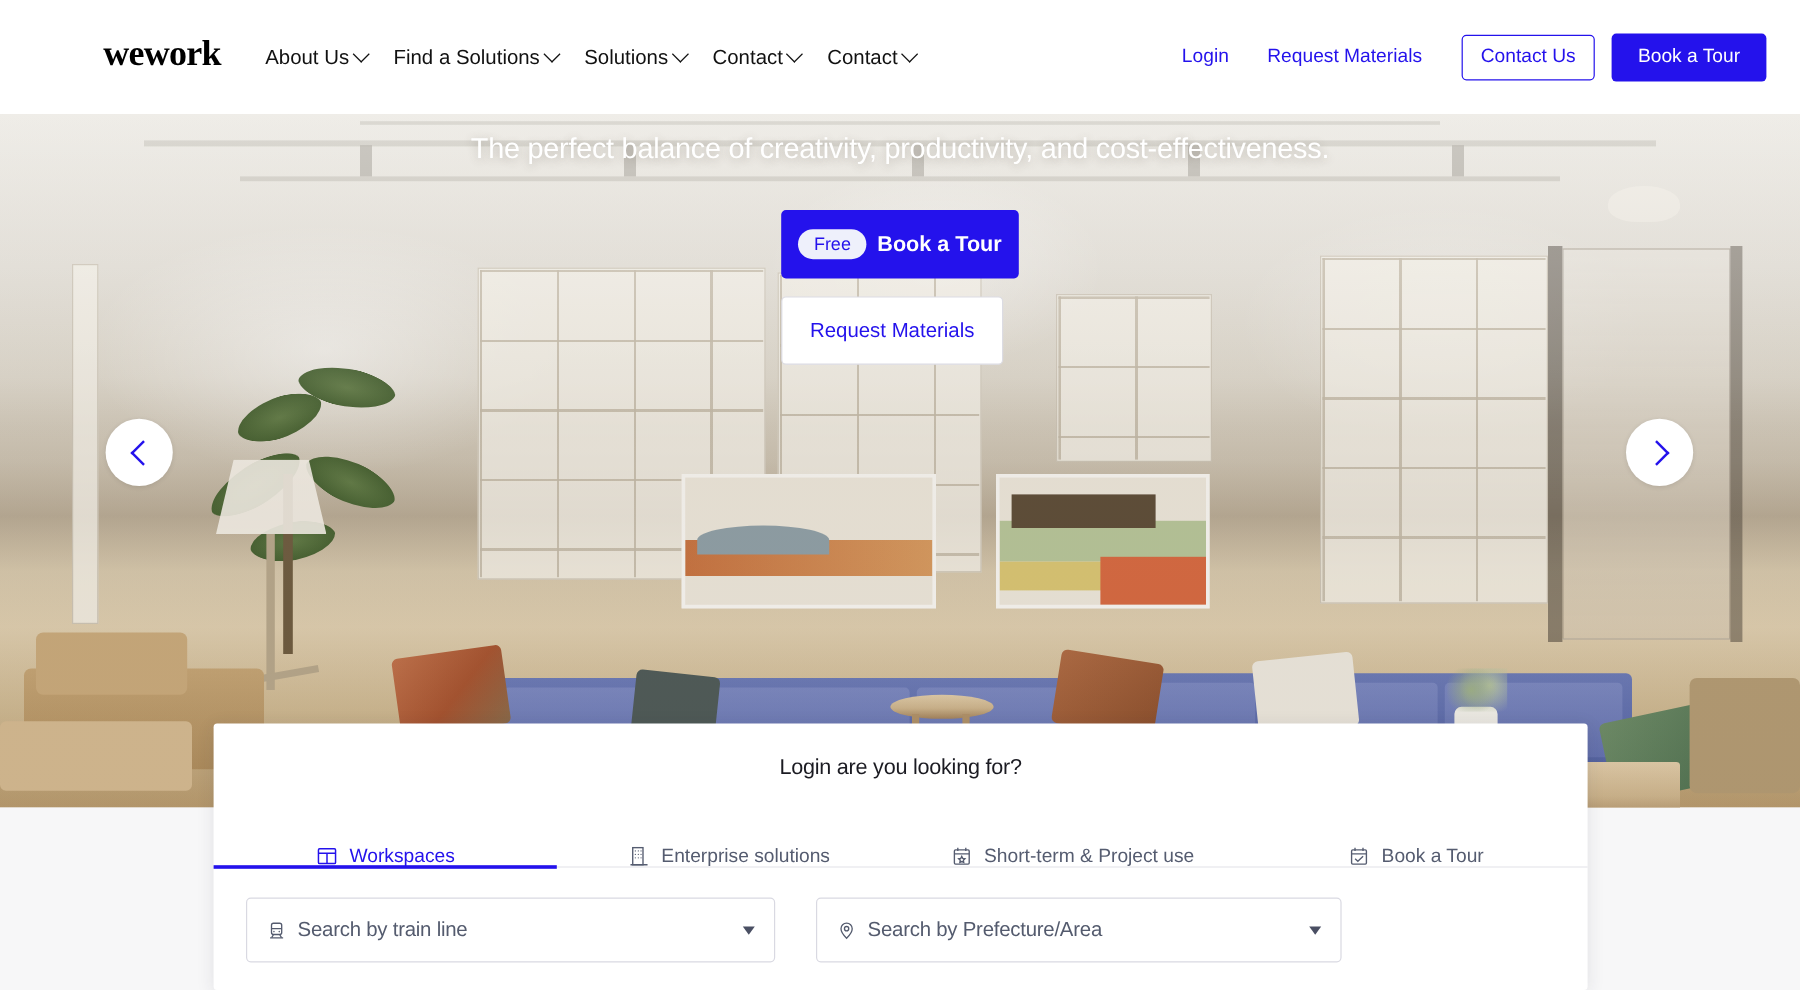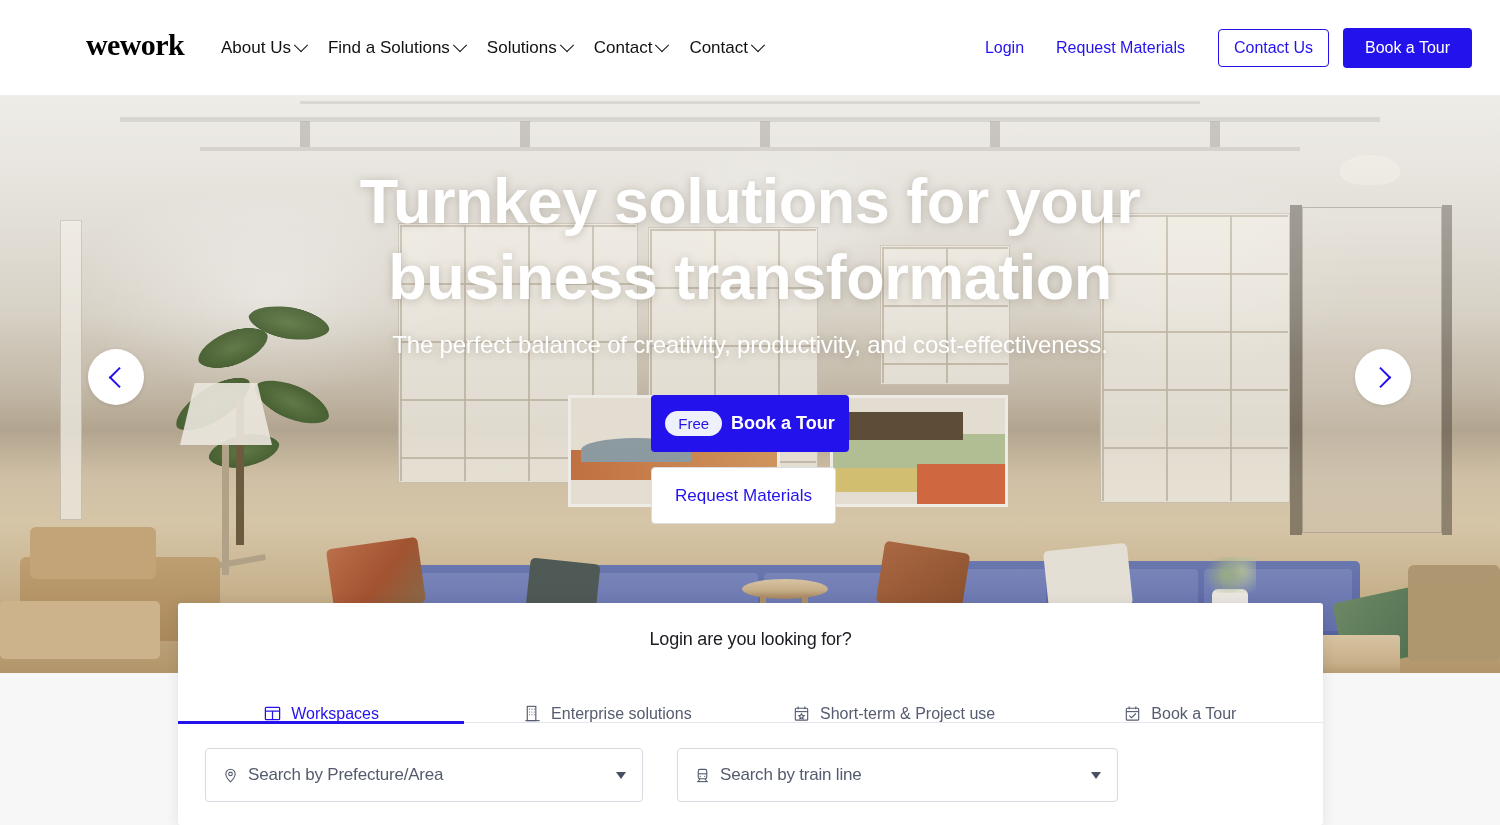--- a/index.html
+++ b/index.html
@@ -536,24 +536,20 @@
       <div style="position:absolute; left:1096px; top:518px; width:34px; height:36px; background:#9db58f; border-radius:50% 50% 40% 40%;"></div>
       <div style="position:absolute; left:1144px; top:526px; width:26px; height:30px; background:#efeade; border-radius:3px;"></div>
 
       <div style="position:absolute; left:1408px; top:470px; width:92px; height:96px; background:#b59c74; border-radius:6px;"></div>
 
     </div>
 
     <div id="hero-scrim"></div>
 
     <div id="hero-content">
-      <div id="hero-title">
-        <div>Turnkey solutions for your</div>
-        <div>business transformation</div>
-      </div>
       <div id="hero-sub">The perfect balance of creativity, productivity, and cost-effectiveness.</div>
 
       <div id="hero-ctas">
         <div id="hero-book-tour">
           <span id="free-badge">Free</span>
           <span id="hero-book-tour-label">Book a Tour</span>
         </div>
         <div id="hero-req-mat">Request Materials</div>
       </div>
     </div>
@@ -616,40 +612,40 @@
           <line x1="6.5" y1="2.5" x2="6.5" y2="5.5"></line>
           <line x1="13.5" y1="2.5" x2="13.5" y2="5.5"></line>
           <polyline points="6.6,12.2 9,14.4 13.6,10"></polyline>
         </svg>
         <span>Book a Tour</span>
       </div>
     </div>
 
     <div id="search-fields">
 
-      <div id="area-select" class="sel-wrap">
-        <svg width="17" height="17" viewBox="0 0 20 20" fill="none" stroke="#545b6e" stroke-width="1.3">
-          <path d="M10 17.5s5.5-5.4 5.5-9.3A5.5 5.5 0 0 0 4.5 8.2c0 3.9 5.5 9.3 5.5 9.3z"></path>
-          <circle cx="10" cy="8.1" r="2.1"></circle>
-        </svg>
-        <span class="sel-placeholder">Search by Prefecture/Area</span>
-        <span class="sel-caret"></span>
-      </div>
-
       <div id="trainline-select" class="sel-wrap">
         <svg width="17" height="17" viewBox="0 0 20 20" fill="none" stroke="#545b6e" stroke-width="1.3">
           <rect x="5" y="2.8" width="10" height="11" rx="2"></rect>
           <line x1="5" y1="8" x2="15" y2="8"></line>
           <circle cx="7.4" cy="11" r="0.75" fill="#545b6e" stroke="none"></circle>
           <circle cx="12.6" cy="11" r="0.75" fill="#545b6e" stroke="none"></circle>
           <line x1="7" y1="13.8" x2="5.2" y2="16.8"></line>
           <line x1="13" y1="13.8" x2="14.8" y2="16.8"></line>
           <line x1="3.6" y1="17.2" x2="16.4" y2="17.2"></line>
         </svg>
         <span class="sel-placeholder">Search by train line</span>
         <span class="sel-caret"></span>
       </div>
 
+      <div id="area-select" class="sel-wrap">
+        <svg width="17" height="17" viewBox="0 0 20 20" fill="none" stroke="#545b6e" stroke-width="1.3">
+          <path d="M10 17.5s5.5-5.4 5.5-9.3A5.5 5.5 0 0 0 4.5 8.2c0 3.9 5.5 9.3 5.5 9.3z"></path>
+          <circle cx="10" cy="8.1" r="2.1"></circle>
+        </svg>
+        <span class="sel-placeholder">Search by Prefecture/Area</span>
+        <span class="sel-caret"></span>
+      </div>
+
     </div>
   </div>
 
 
 </div>
 
 </body></html>

